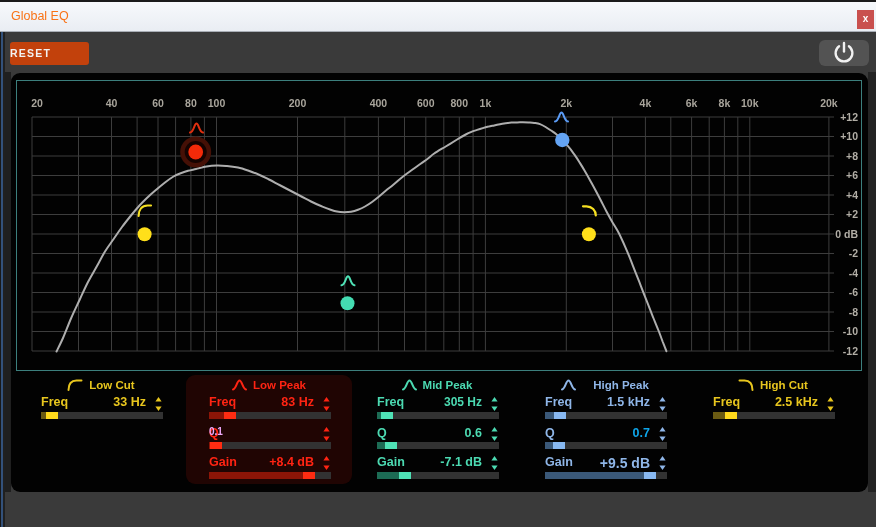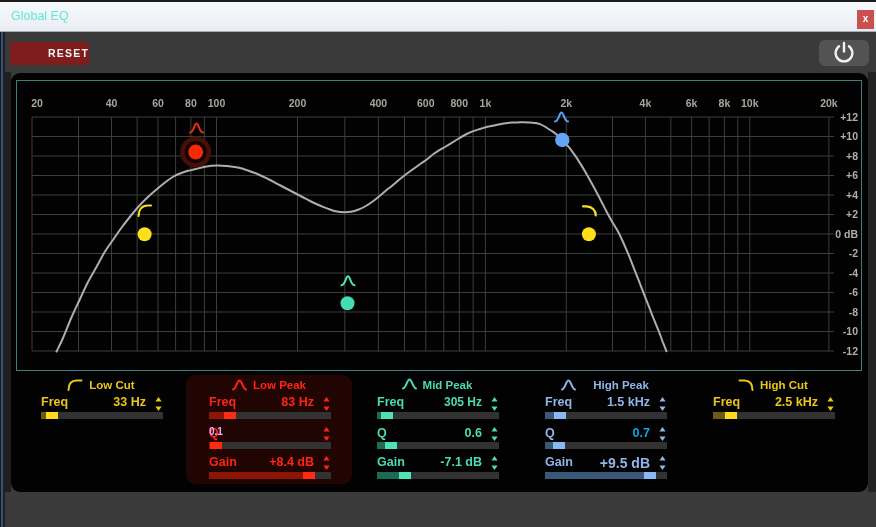--- a/index.html
+++ b/index.html
@@ -1,29 +1,29 @@
 <!DOCTYPE html>
 <html><head><meta charset="utf-8"><style>
 *{margin:0;padding:0;box-sizing:border-box}
 body{width:876px;height:527px;background:#3a3a3a;font-family:"Liberation Sans",sans-serif;overflow:hidden;position:relative}
 </style></head><body>
 
 <div style="position:absolute;left:0;top:0;width:876px;height:2px;background:#1b1b1b"></div>
 <div style="position:absolute;left:0;top:2px;width:876px;height:30px;background:linear-gradient(#f7f9fc,#e9edf3);border-bottom:1px solid #a9aeb6"></div>
-<div style="position:absolute;left:11px;top:9px;font-size:12.5px;color:#5eead4">Global EQ</div>
+<div style="position:absolute;left:11px;top:9px;font-size:12.5px;color:#f97316">Global EQ</div>
 <div style="position:absolute;left:857px;top:10px;width:17px;height:19px;background:#c9504e;color:#fff;font-size:10px;font-weight:bold;text-align:center;line-height:18px">x</div>
 
 <div style="position:absolute;left:0;top:72px;width:11px;height:420px;background:#1f1f1f"></div>
 <div style="position:absolute;left:868px;top:72px;width:8px;height:420px;background:#232323"></div>
 
 <div style="position:absolute;left:0;top:32px;width:1px;height:495px;background:#181818"></div>
 <div style="position:absolute;left:1px;top:32px;width:2px;height:495px;background:#33517a"></div>
 <div style="position:absolute;left:3px;top:32px;width:2px;height:495px;background:#202020"></div>
 
-<div style="position:absolute;left:10px;top:42px;width:79px;height:23px;background:#7f1d1d;border-radius:3px;color:#f2f2f2;font-size:10.5px;font-weight:bold;letter-spacing:1.2px;text-align:right;line-height:23px">RESET</div>
+<div style="position:absolute;left:10px;top:42px;width:79px;height:23px;background:#c2410c;border-radius:3px;color:#f2f2f2;font-size:10.5px;font-weight:bold;letter-spacing:1.2px;text-align:left;line-height:23px">RESET</div>
 
 <div style="position:absolute;left:819px;top:40px;width:50px;height:26px;background:#535353;border-radius:6px;display:flex;align-items:center;justify-content:center">
     <svg width="24" height="24" viewBox="0 0 24 24">
       <path d="M 7.1 5.2 A 8.4 8.4 0 1 0 16.9 5.2" fill="none" stroke="#f2f2f2" stroke-width="2.3" stroke-linecap="round"></path>
       <line x1="12" y1="2" x2="12" y2="10.5" stroke="#f2f2f2" stroke-width="2.4" stroke-linecap="round"></line>
     </svg>
   </div>
 
 <div style="position:absolute;left:11px;top:72.5px;width:857px;height:419.5px;background:#020202;border-radius:9px"></div>
 
@@ -165,21 +165,21 @@
 <div style="position:absolute;left:209.0px;top:454.8px;color:#ff2413;font-size:12.5px;font-weight:bold">Gain</div>
 <div style="position:absolute;left:209.0px;top:454.8px;width:105.0px;color:#ff2413;font-size:12.5px;font-weight:bold;text-align:right">+8.4 dB</div>
 <div style="position:absolute;left:323.0px;top:456.3px"><svg width="7" height="14" viewBox="0 0 7 14">
       <path d="M 3.5 0 L 6.6 4.6 L 0.4 4.6 Z" fill="#ff2413"></path>
       <path d="M 3.5 14 L 6.6 9.4 L 0.4 9.4 Z" fill="#ff2413"></path>
     </svg></div>
 <div style="position:absolute;left:209.0px;top:471.9px;width:122.0px;height:7.0px;background:#323232">
     <div style="position:absolute;left:0;top:0;width:93.5px;height:100%;background:#8c1507"></div>
     <div style="position:absolute;left:93.5px;top:0;width:12px;height:100%;background:#ff2c12"></div>
   </div>
-<div style="position:absolute;left:354px;top:378px;width:166px;height:14px;display:flex;justify-content:center;gap:6px;color:#4cdab2;font-size:11.5px;font-weight:bold;line-height:14px">
+<div style="position:absolute;left:354px;top:378px;width:166px;height:14px;display:flex;justify-content:center;align-items:center;gap:6px;color:#4cdab2;font-size:11.5px;font-weight:bold;line-height:14px">
     <svg width="15" height="12" viewBox="0 0 15 12">
       <path d="M 1 10.5 C 4.4 10.1 4.9 1.5 7.5 1.5 C 10.1 1.5 10.6 10.1 14 10.5" fill="none" stroke="#4cdab2" stroke-width="2" stroke-linecap="round"></path>
     </svg>
     <span>Mid Peak</span>
   </div>
 <div style="position:absolute;left:377.0px;top:395.4px;color:#4cdab2;font-size:12.5px;font-weight:bold">Freq</div>
 <div style="position:absolute;left:377.0px;top:395.4px;width:105.0px;color:#4cdab2;font-size:12px;font-weight:bold;text-align:right">305 Hz</div>
 <div style="position:absolute;left:491.0px;top:396.9px"><svg width="7" height="14" viewBox="0 0 7 14">
       <path d="M 3.5 0 L 6.6 4.6 L 0.4 4.6 Z" fill="#4cdab2"></path>
       <path d="M 3.5 14 L 6.6 9.4 L 0.4 9.4 Z" fill="#4cdab2"></path>

